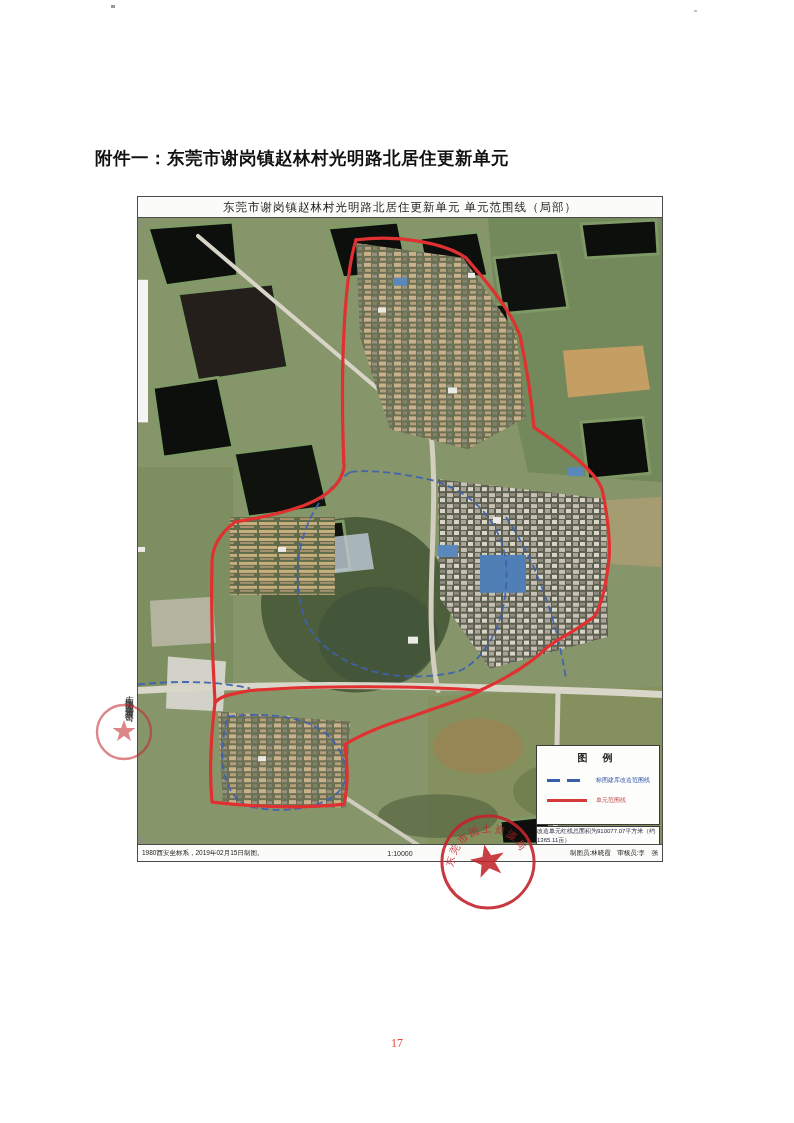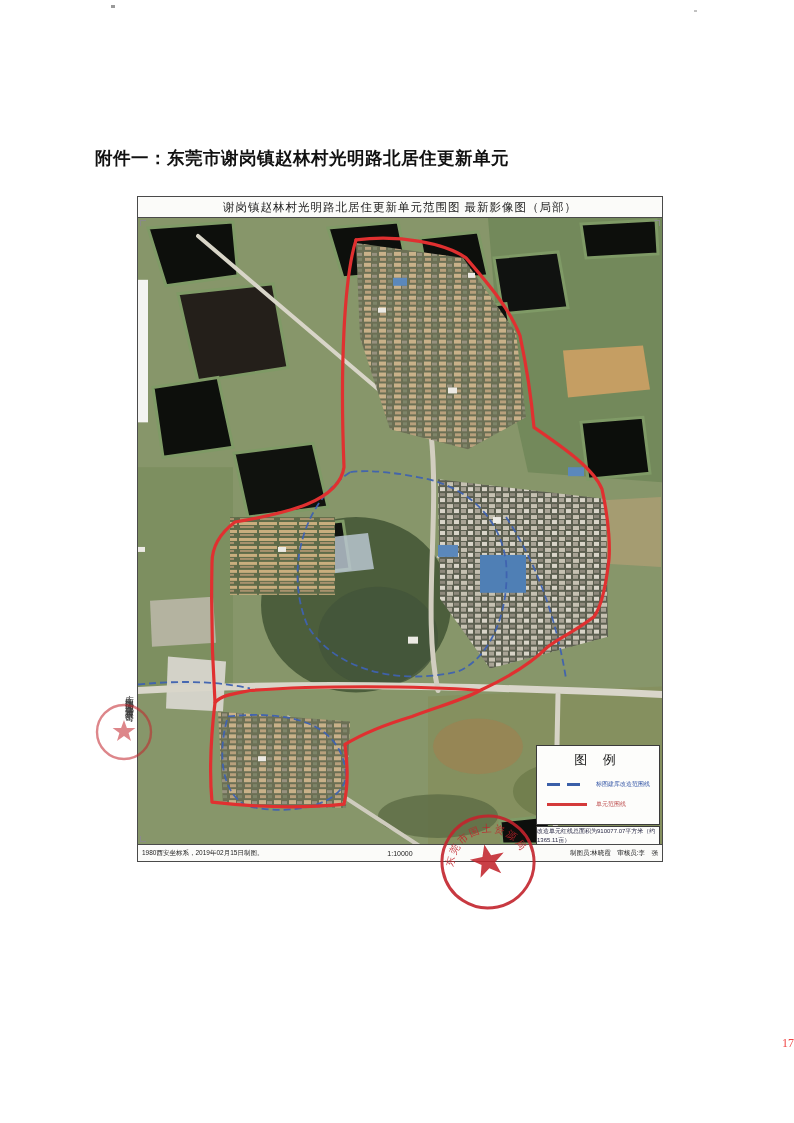--- a/index.html
+++ b/index.html
@@ -25,21 +25,21 @@
 
   .map-footer { position:absolute; left:0; bottom:0; right:0; height:17px;
                 background:#fbfbf9; border-top:1px solid #4a4a4a;
                 display:flex; align-items:center; font-size:6.5px; color:#222; }
   .mf-left  { position:absolute; left:4px; }
   .mf-scale { position:absolute; left:0; right:0; text-align:center; font-size:7px; }
   .mf-right { position:absolute; right:4px; }
 
   .legend-box { position:absolute; left:398px; top:527px; width:124px; height:80px;
                 background:#fdfdfb; border:1px solid #3a3a3a; z-index:5; }
-  .legend-title { text-align:center; margin-top:5px; font-size:13px; font-weight:normal;
+  .legend-title { text-align:center; margin-top:5px; font-size:10px; font-weight:bold;
                   letter-spacing:6px; color:#222; }
   .legend-row { display:flex; align-items:center; margin:11px 0 0 10px; }
   .ls { width:40px; height:3px; margin-right:9px; flex:none; }
   .ls-dashed { background:repeating-linear-gradient(90deg,#3a5fa8 0 13px,transparent 13px 20px); }
   .ls-solid  { background:#d43a3a; }
   .legend-label { font-size:6px; }
   .legend-label.blue { color:#3456a6; }
   .legend-label.red  { color:#c05555; }
 
   .area-note-box { position:absolute; left:398px; top:608px; width:124px; height:19px;
@@ -48,36 +48,36 @@
                    font-size:6px; color:#2a2a46; }
 
   .side-company { position:absolute; left:124px; top:688px; height:160px;
                   writing-mode:vertical-rl; text-orientation:upright;
                   font-size:8.5px; letter-spacing:1.5px; color:#3c3c3c; z-index:6; }
 
   .seal { position:absolute; z-index:8; }
   .seal-main  { left:436px; top:810px; width:104px; height:104px; }
   .seal-small { left:92px;  top:700px; width:64px;  height:64px; opacity:0.55; }
 
-  .page-number { position:absolute; left:0; right:0; top:1036px; text-align:right;
+  .page-number { position:absolute; left:0; right:0; top:1036px; text-align:center;
                  font-size:12px; font-family:"Liberation Serif", serif; color:#ef4444; }
 
   .regmark { position:absolute; width:6px; height:6px; border:1px solid #8a8a8a; z-index:4; }
 </style>
 </head>
 <body>
 
 <div class="speck" style="left:111px;top:5px;width:4px;height:3px;"></div>
 <div class="speck" style="left:694px;top:10px;width:3px;height:2px;opacity:.6;"></div>
 
 <div class="doc-title">附件一：东莞市谢岗镇赵林村光明路北居住更新单元</div>
 
 <div class="map-frame">
 
-  <div class="map-header">谢岗镇赵林村光明路北居住更新单元范围图  最新影像图（局部）</div>
+  <div class="map-header">东莞市谢岗镇赵林村光明路北居住更新单元  单元范围线（局部）</div>
 
   <div class="map-body">
     <svg viewBox="0 0 524 628" preserveAspectRatio="none">
       <defs>
         <pattern id="pv" width="15" height="11" patternUnits="userSpaceOnUse">
           <rect width="15" height="11" fill="#6b6f54"></rect>
           <rect x="1" y="1" width="7" height="4" fill="#c9b189"></rect>
           <rect x="9" y="2" width="5" height="3" fill="#97917f"></rect>
           <rect x="2" y="7" width="6" height="3" fill="#b8a07c"></rect>
           <rect x="10" y="7" width="4" height="3" fill="#7e8569"></rect>

